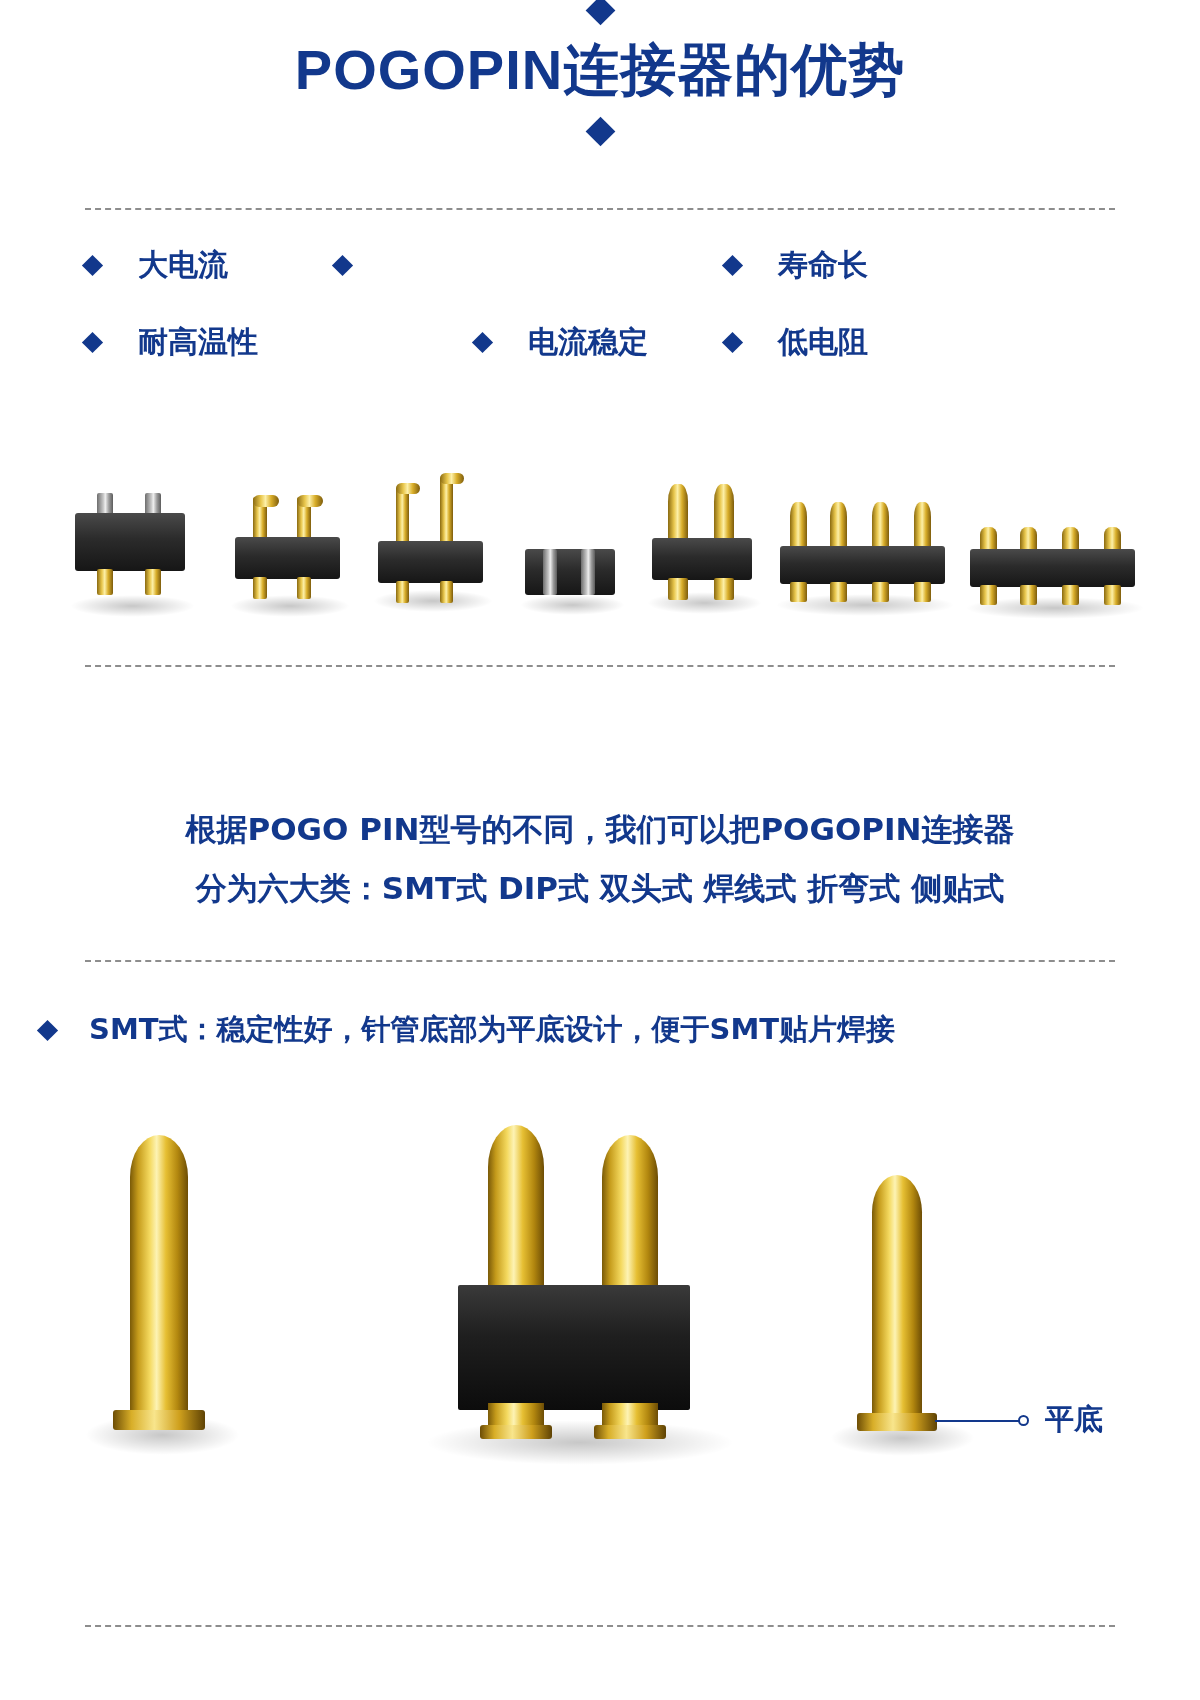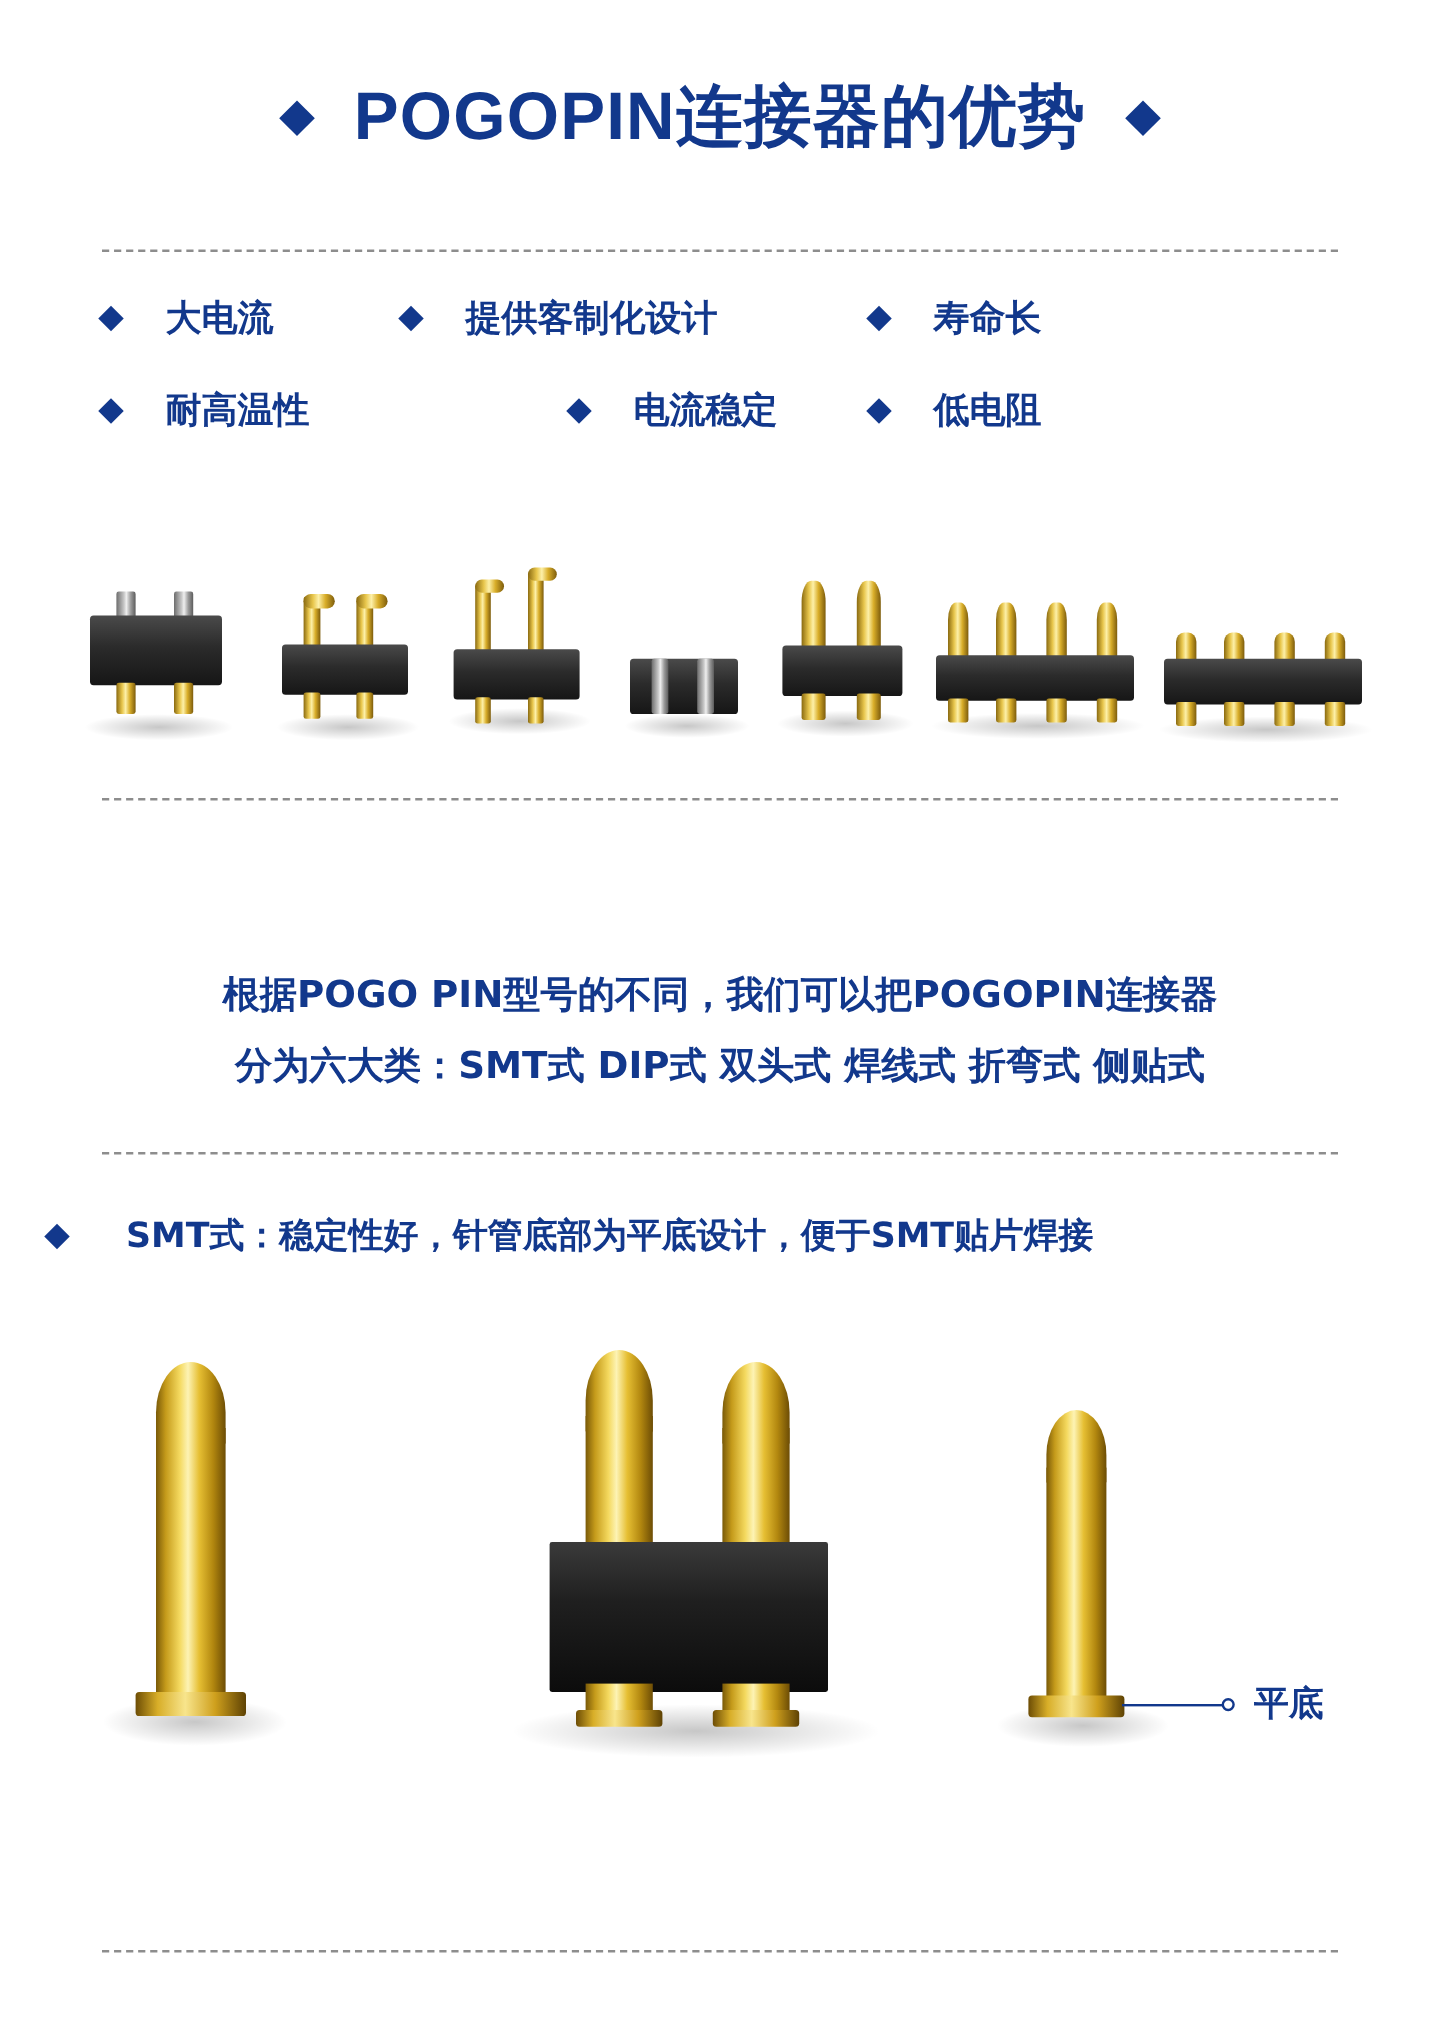--- a/index.html
+++ b/index.html
@@ -18,23 +18,23 @@
     height: 1700px;
     position: relative;
     padding: 0 85px;
   }
 
   
   .main-title-row {
     display: flex;
     align-items: center;
     justify-content: center;
-    gap: 37px;
-    padding-top: 60px;
+    gap: 12px;
     padding-bottom: 24px;
+    flex-direction: column;
   }
   .main-title {
     font-size: 56px;
     font-weight: bold;
     letter-spacing: 1px;
     color: #12388c;
     white-space: nowrap;
   }
   .diamond {
     display: inline-block;
@@ -165,21 +165,20 @@
     align-items: center;
     gap: 34px;
     padding-left: 0;
   }
   .sec3-text {
     font-size: 29px;
     font-weight: bold;
     color: #12388c;
     white-space: nowrap;
     font-family: "DejaVu Sans", "Liberation Sans", sans-serif;
-    margin-left: 16px;
   }
 
   
   .bigphotos {
     position: absolute;
     left: 60px;
     top: 1100px;
     width: 1080px;
     height: 380px;
   }
@@ -241,21 +240,20 @@
 
   <div class="adv-section">
 
     <div class="adv-row">
       <div class="adv-item" style="width:250px;">
         <span class="diamond sm"></span>
         <span class="adv-label">大电流</span>
       </div>
       <div class="adv-item" style="width:390px;">
         <span class="diamond sm"></span>
-        <span class="adv-label">提供客制化设计</span>
       </div>
       <div class="adv-item">
         <span class="diamond sm"></span>
         <span class="adv-label">寿命长</span>
       </div>
     </div>
 
     <div class="adv-row">
       <div class="adv-item" style="width:390px;">
         <span class="diamond sm"></span>

